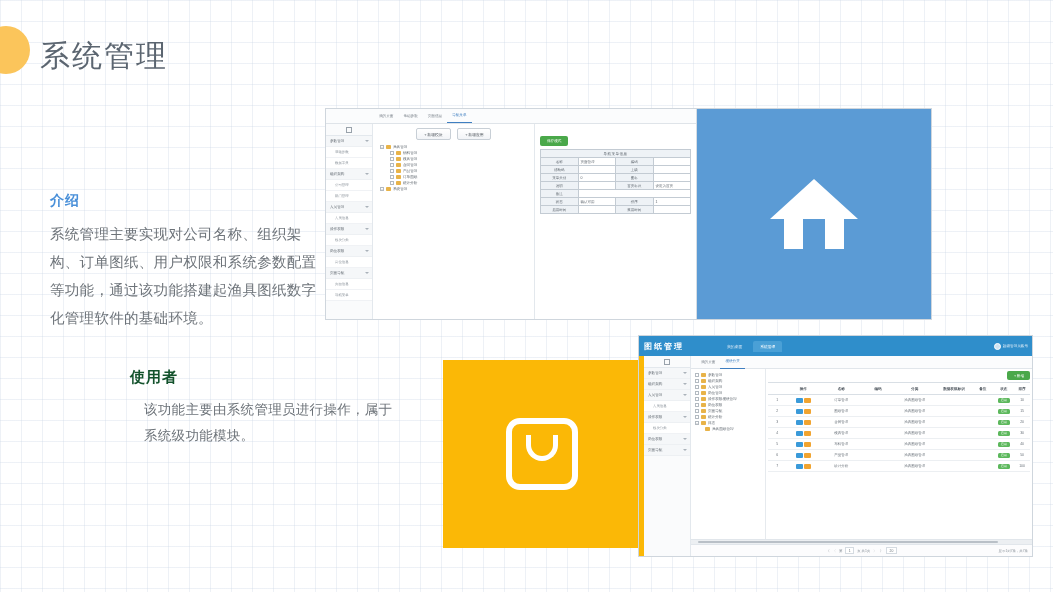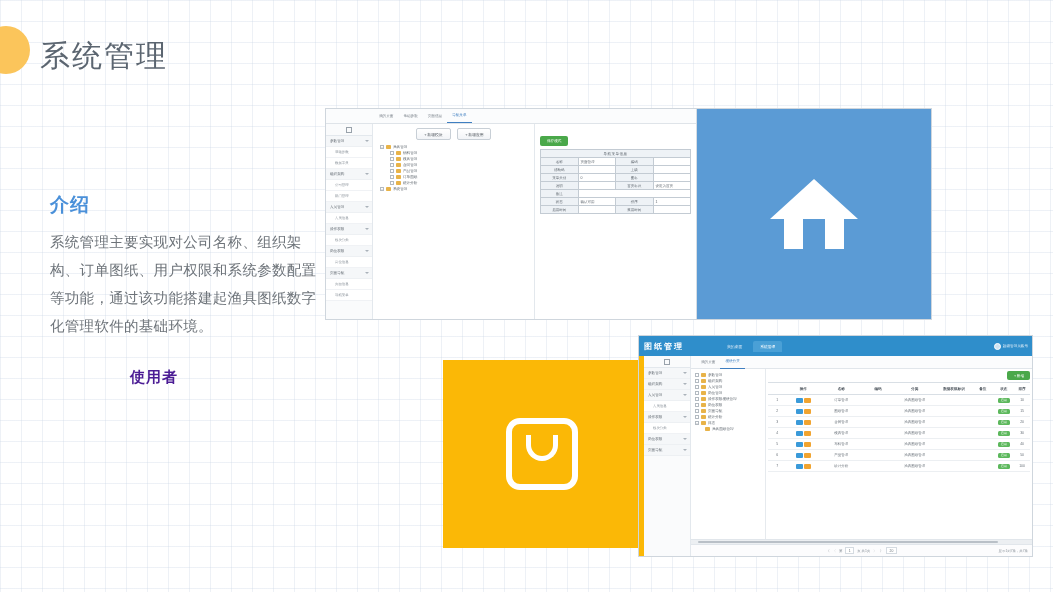--- a/index.html
+++ b/index.html
@@ -31,25 +31,25 @@
     position:absolute;left:40px;top:36px;
     font-family:"DejaVu Serif","Liberation Serif",serif;
     font-size:30px;color:#5b6570;letter-spacing:2px;
     white-space:nowrap;
   }
 
   
   .sec-intro{position:absolute;left:50px;top:192px;width:278px;}
   .sec-user{position:absolute;left:130px;top:368px;width:270px;}
   .sec-h-blue{
-    font-size:19px;font-weight:bold;color:#4A90D9;margin:0 0 10px 0;
+    font-size:14px;font-weight:bold;color:#4A90D9;margin:0 0 10px 0;
     letter-spacing:1px;
   }
   .sec-h-orange{
-    font-size:15px;font-weight:bold;color:#4c1d95;margin:0 0 10px 0;
+    font-size:15px;font-weight:bold;color:#14532d;margin:0 0 10px 0;
     letter-spacing:1px;
   }
   .sec-body{
     font-size:14.5px;color:#6d7379;line-height:28px;letter-spacing:.3px;
     margin:0;
   }
   .sec-user .sec-body{font-size:13.5px;line-height:26px;padding-left:14px;}
   .sec-user .sec-h-orange{padding-left:0;}
 
   
@@ -161,20 +161,21 @@
 
 <div class="page-title">系统管理</div>
 
 <div class="sec-intro">
   <div class="sec-h-blue">介绍</div>
   <div class="sec-body">系统管理主要实现对公司名称、组织架构、订单图纸、用户权限和系统参数配置等功能，通过该功能搭建起渔具图纸数字化管理软件的基础环境。</div>
 </div>
 
 <div class="sec-user">
   <div class="sec-h-orange">使用者</div>
+  <div class="sec-body">该功能主要由系统管理员进行操作，属于系统级功能模块。</div>
 </div>
 
 <div class="shot-top">
   <div class="app">
 
     <div class="tabbar">
       <div class="tab">我的桌面</div>
       <div class="tab">基础参数</div>
       <div class="tab">页面信息</div>
       <div class="tab active">导航菜单</div>

